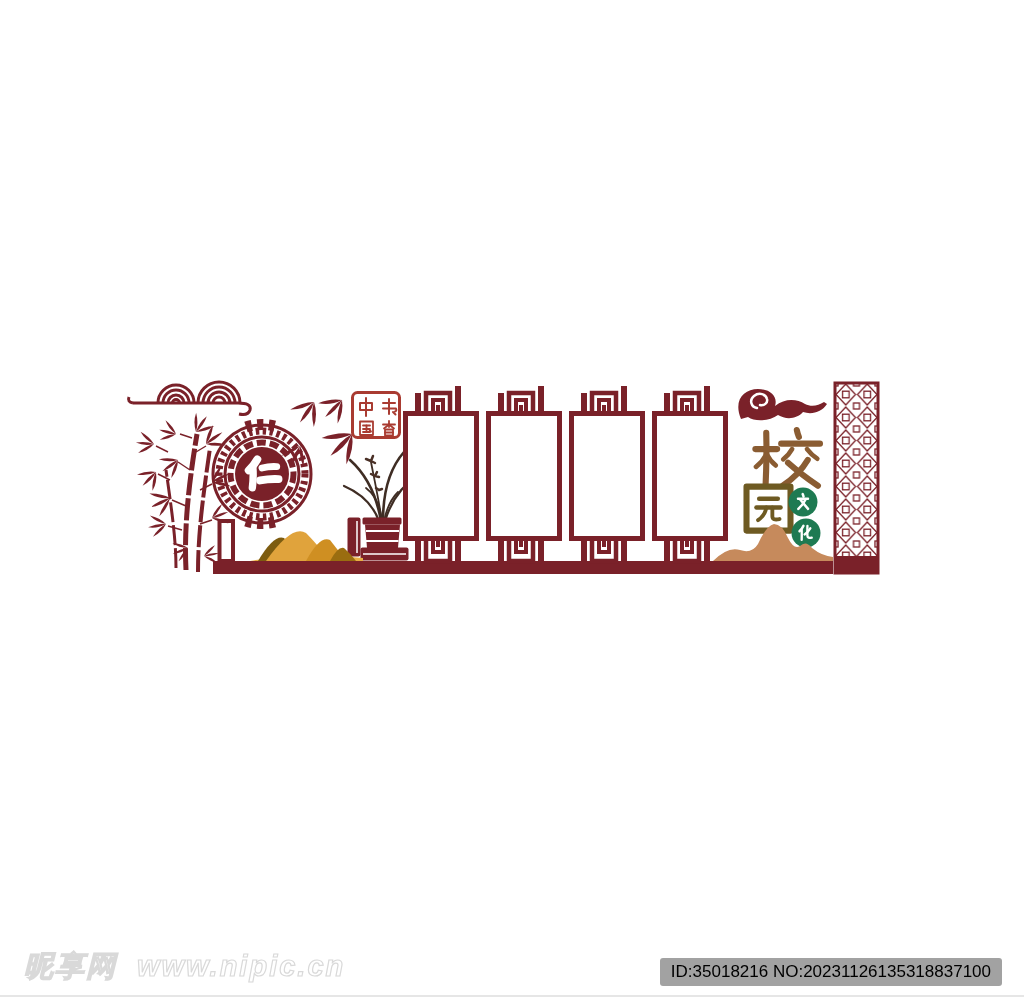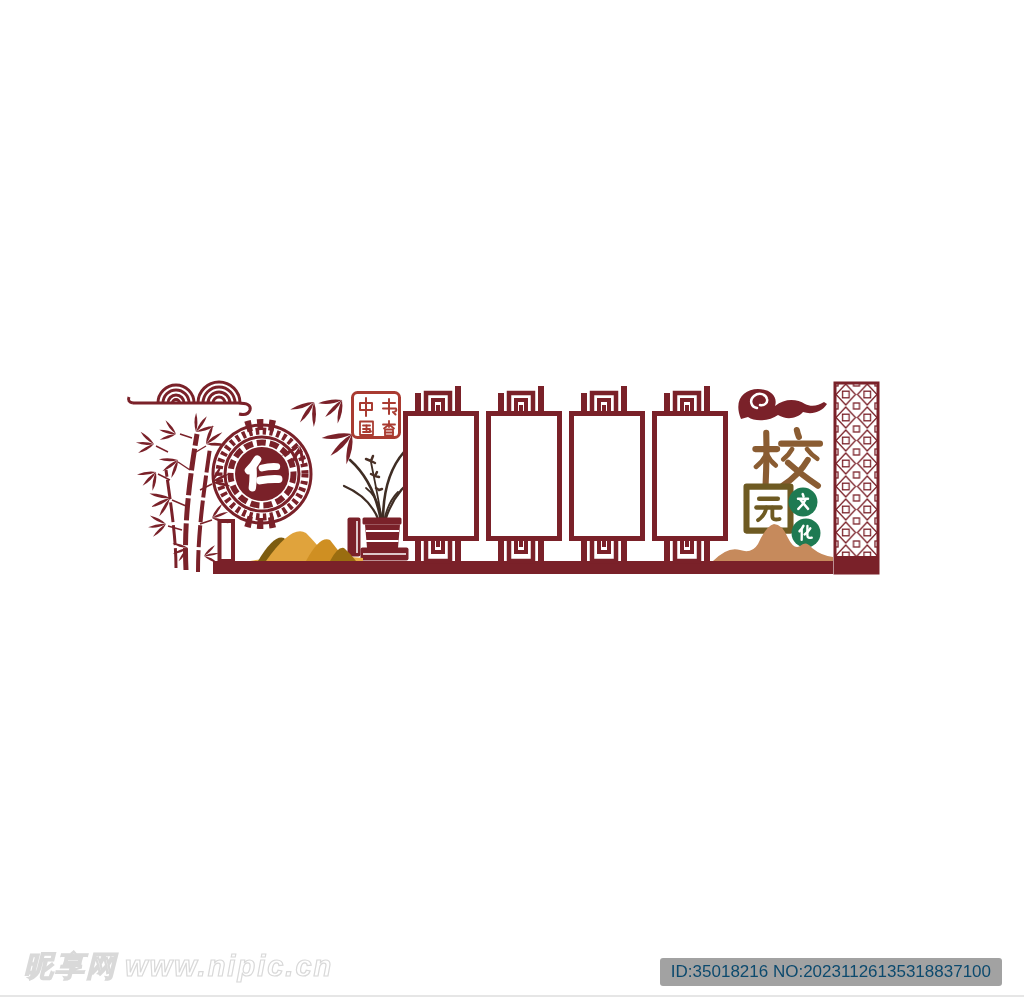--- a/index.html
+++ b/index.html
@@ -30,24 +30,24 @@
   .browns{stroke:var(--title-brown);fill:none;stroke-linecap:round;stroke-linejoin:round;}
   .olives{stroke:var(--title-olive);fill:none;stroke-linecap:round;stroke-linejoin:round;}
   .seals{stroke:var(--seal-red);fill:none;stroke-linecap:round;stroke-linejoin:round;}
   .plant{stroke:var(--plant-dark);fill:none;stroke-linecap:round;}
   .watermark-left{
     position:absolute;left:24px;bottom:12px;
     font-size:29px;font-weight:bold;font-style:italic;letter-spacing:2px;
     color:transparent;-webkit-text-stroke:1.2px var(--wm-stroke);
     white-space:nowrap;user-select:none;
   }
-  .watermark-left .url{margin-left:8px;}
+  .watermark-left .url{margin-left:20px;}
   .id-badge{
     position:absolute;right:22px;bottom:13px;
-    background:var(--badge-gray);color:#0c4a6e;
+    background:var(--badge-gray);color:#000000;
     font-size:17px;padding:4px 11px;border-radius:3px;white-space:nowrap;
   }
   .bottom-line{
     position:absolute;left:0;bottom:2px;width:100%;height:2px;background:#e6e6e6;
   }
 </style>
 </head>
 <body>
 
 <svg class="artwork-svg" width="1024" height="999" viewBox="0 0 1024 999" xmlns="http://www.w3.org/2000/svg">

